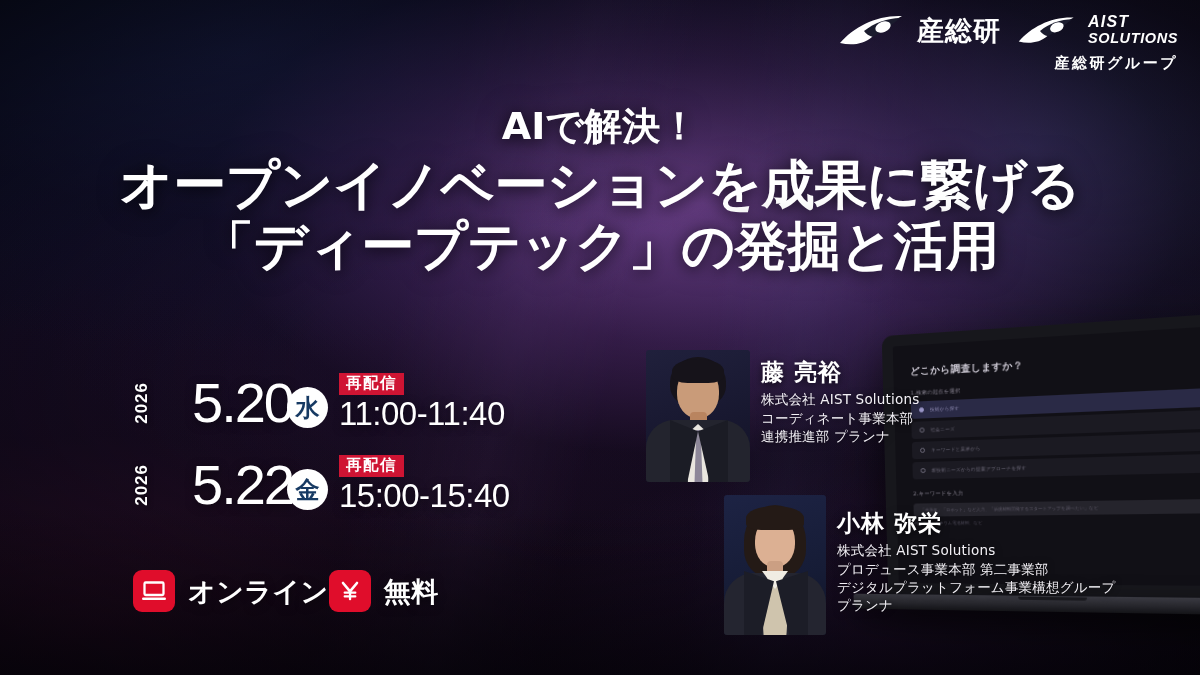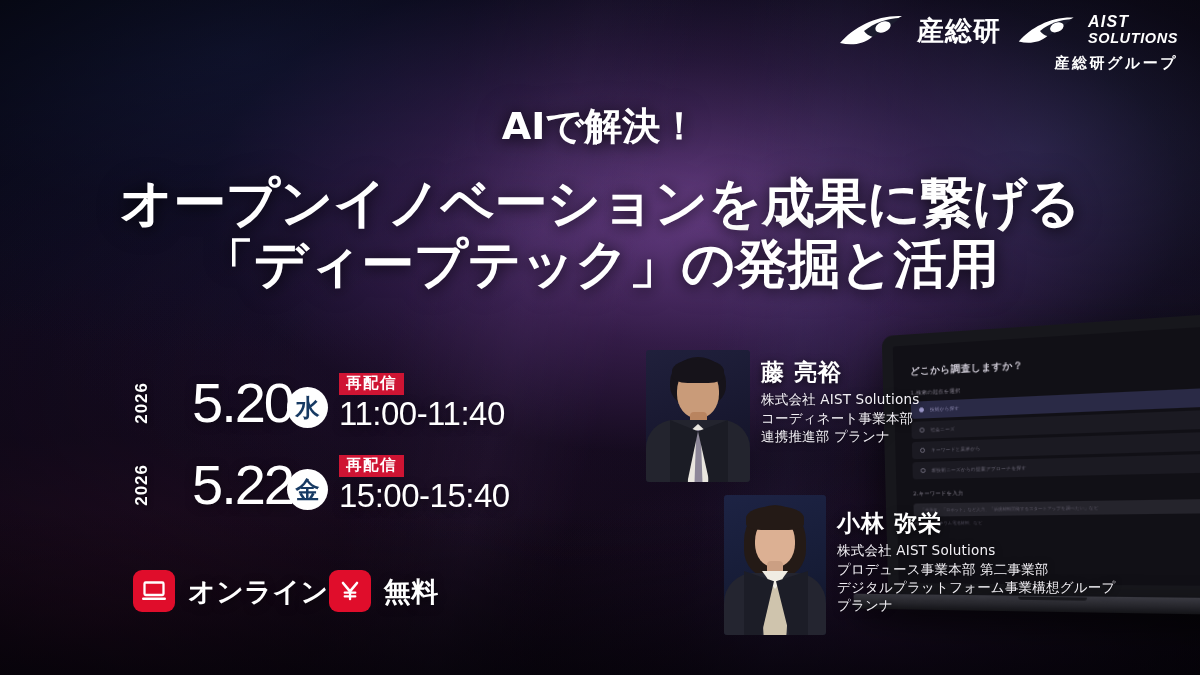--- a/index.html
+++ b/index.html
@@ -77,21 +77,21 @@
     text-align:center; z-index:7;
     text-shadow:0 2px 14px rgba(0,0,0,0.65), 0 0 30px rgba(0,0,0,0.4);
   }
   .title-eyebrow {
     color:#fff; font-size:38px; font-weight:700; letter-spacing:0px;
     line-height:1.1;
     font-family:"DejaVu Sans","Liberation Sans",sans-serif;
   }
   .title-main {
     color:#fff; font-weight:700; line-height:1.16;
-    font-size:53px; letter-spacing:-0.5px; margin-top:24px;
+    font-size:53px; letter-spacing:-0.5px; margin-top:6px;
     font-family:"DejaVu Sans","Liberation Sans",sans-serif;
   }
   .title-main .l2 { display:block; }
 
   
   .date-block {
     position:absolute; left:133px; top:365px; z-index:7;
   }
   .date-row { display:flex; align-items:center; height:76px; }
   .date-row + .date-row { margin-top:6px; }

